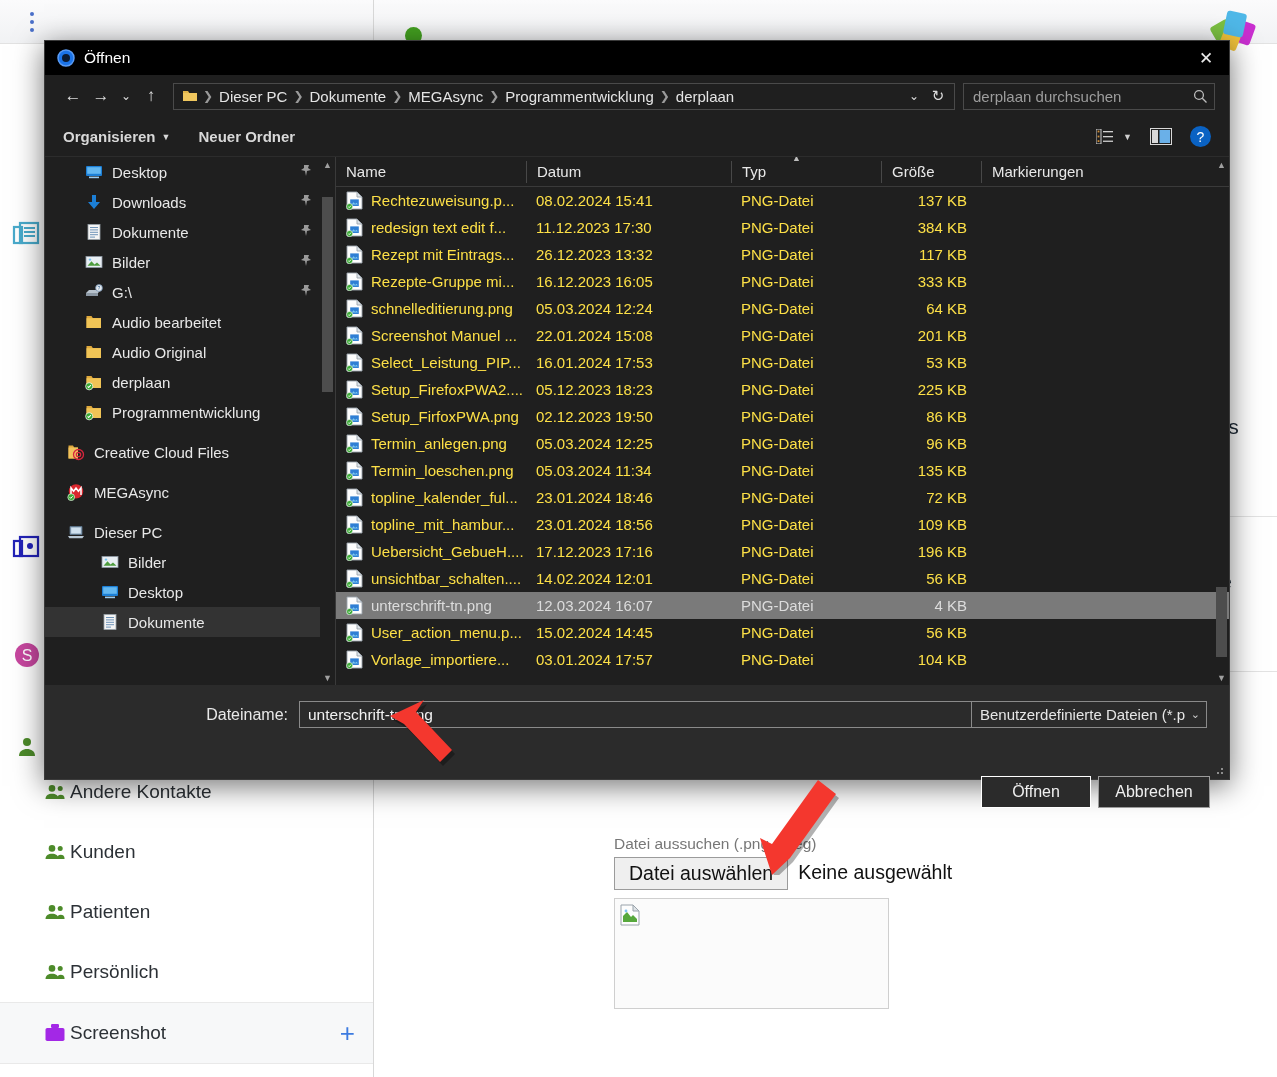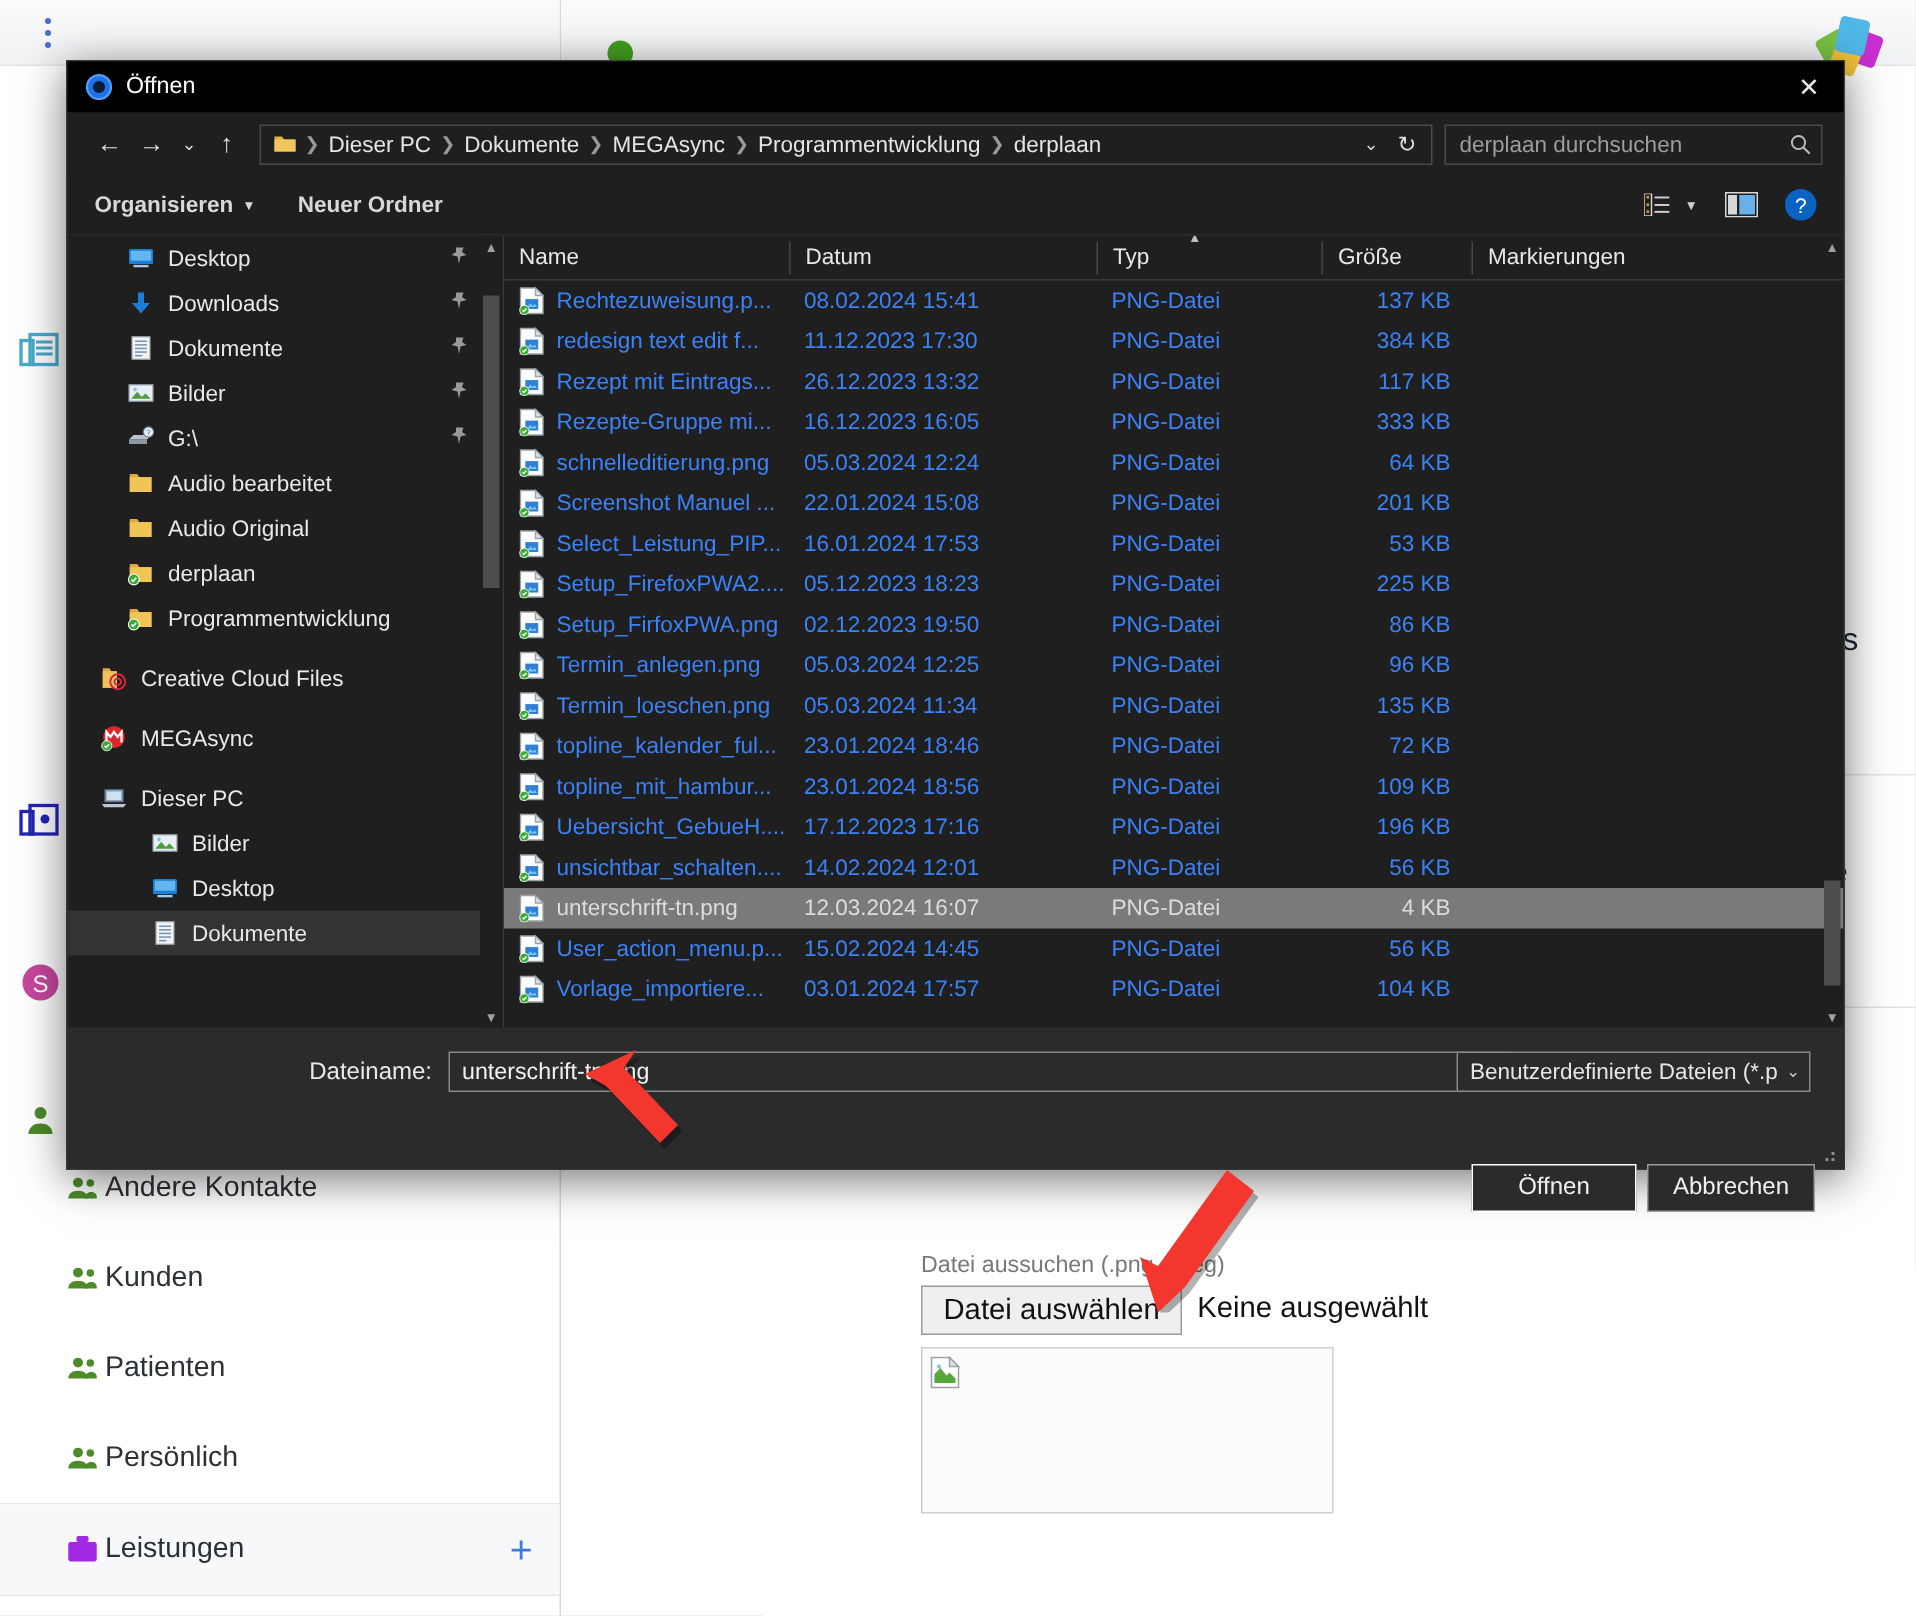--- a/index.html
+++ b/index.html
@@ -187,21 +187,21 @@
   .hcell { padding-left: 10px; position: relative; height: 22px; display:flex; align-items:center;}
   .hcell + .hcell { border-left: 1px solid #484848; }
   .sortcaret { position: absolute; left: 60px; top: -8px; color: #bdbdbd; font-size: 9px; }
 
   .c-name { width: 190px; flex: 0 0 190px; }
   .c-date { width: 205px; flex: 0 0 205px; }
   .c-typ  { width: 150px; flex: 0 0 150px; }
   .c-size { width: 100px; flex: 0 0 100px; }
   .c-mark { width: 110px; flex: 0 0 110px; }
 
-  .row { display: flex; height: 27px; align-items: center; font-size: 15px; color: #3b82f6; }
+  .row { display: flex; height: 27px; align-items: center; font-size: 15px; color: #fde047; }
   .row.sel { background: #7a7a7a; color: #dcdcdc; }
   .row .c-name { display: flex; align-items: center; padding-left: 10px; }
   .row .c-date { padding-left: 10px; }
   .row .c-typ { padding-left: 10px; }
   .row .c-size { padding-right: 14px; text-align: right; display: block; }
   .png-ico { width: 17px; height: 19px; margin-right: 8px; flex: 0 0 17px; }
 
   #list-sb { position: absolute; right: 0; top: 0; width: 15px; height: 100%; }
   #list-thumb { position: absolute; left: 2px; top: 430px; width: 11px; height: 70px; background: #4d4d4d; }
 
@@ -329,21 +329,21 @@
       </div>
 
     <div class="bg-group" style="background:#f7f8f9;" id="g1">
         <div class="bg-nav-row">
           <span class="bg-nav-icon">
             <svg viewBox="0 0 22 20" width="22" height="20">
               <rect x="7" y="1" width="8" height="4" rx="1.2" fill="#a328e6"></rect>
               <rect x="1.5" y="5" width="19" height="13" rx="1.8" fill="#a328e6"></rect>
             </svg>
           </span>
-          <span>Leistungen</span>
+          <span>Screenshot</span>
           <span class="plusbtn">+</span>
         </div>
       </div>
   </div>
 
   <div id="bg-main">
     <div id="bg-main-top">
       <div class="green-dot"></div>
       <div class="brand-logo">
         <svg width="54" height="46" viewBox="0 0 54 46">

